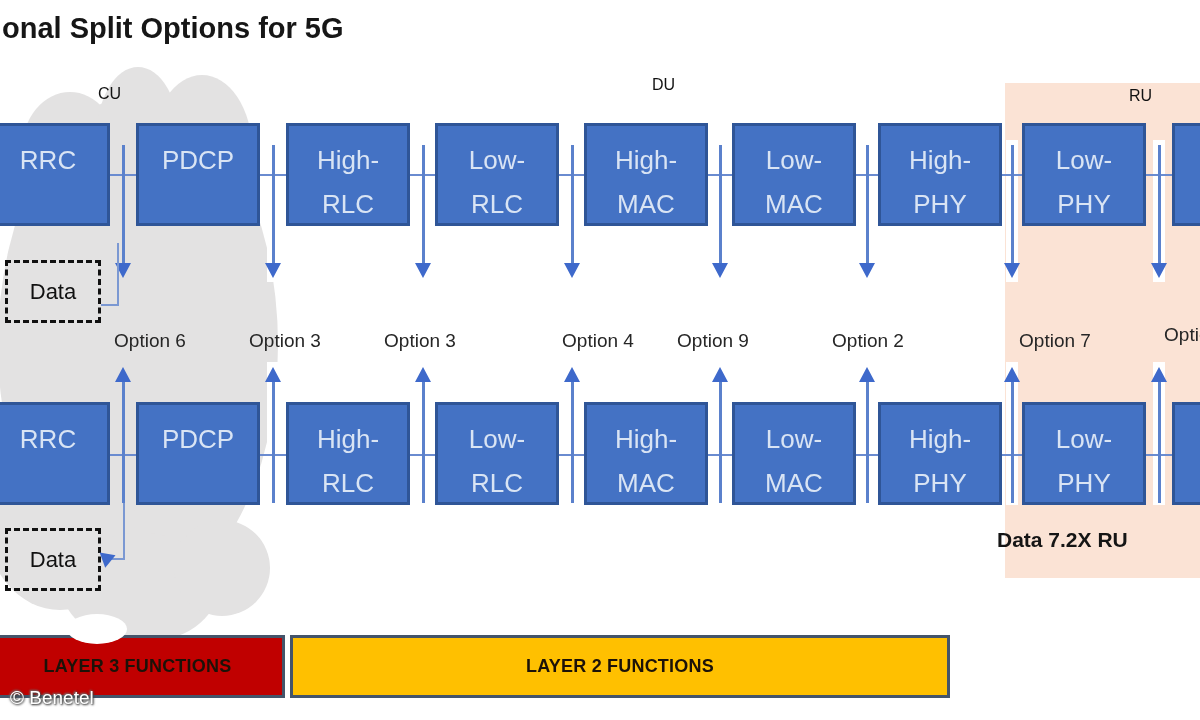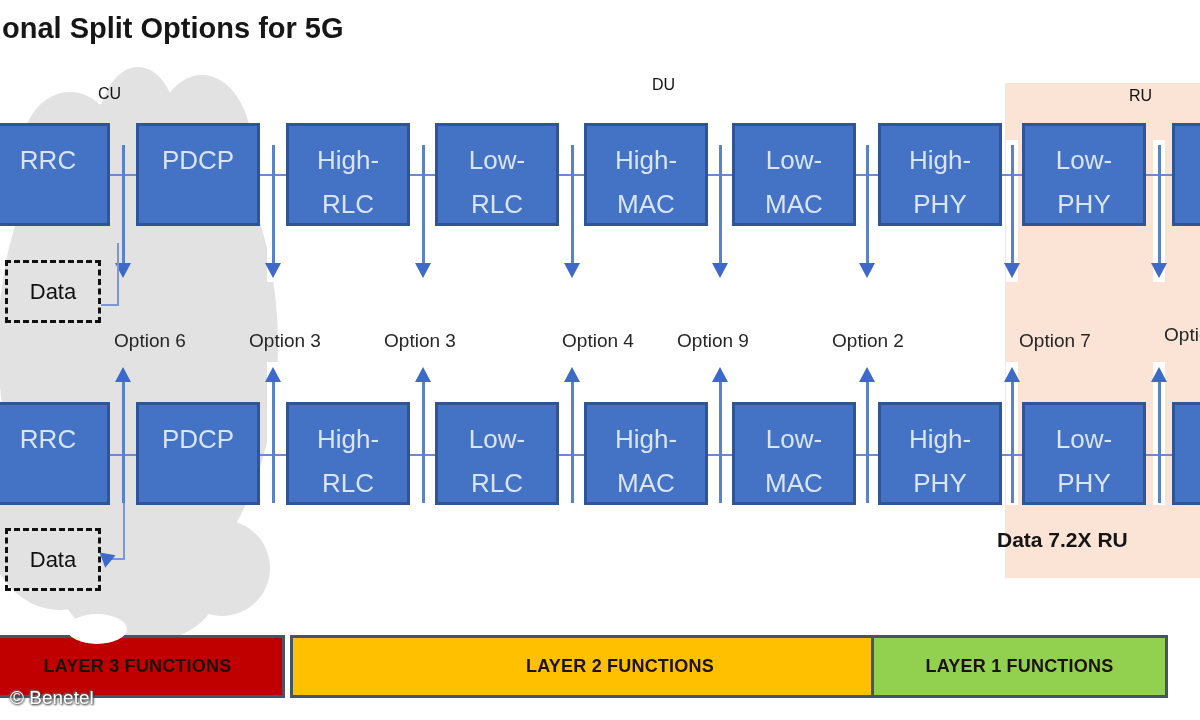--- a/index.html
+++ b/index.html
@@ -205,19 +205,16 @@
     <div class="abs grp" style="left: 98px; top: 85px;">CU</div>
     <div class="abs grp" style="left: 652px; top: 76px;">DU</div>
     <div class="abs grp" style="left: 1129px; top: 87px;">RU</div>
     <div class="abs splitlbl" style="left: 997px; top: 528px;">Data 7.2X RU</div>
     <div class="abs bar" style="left: -10px; top: 635px; width: 295px; background: rgb(192, 0, 0);">
       <span>LAYER 3 FUNCTIONS</span>
     </div>
     <div class="abs bar" style="left: 290px; top: 635px; width: 660px; background: rgb(255, 192, 0);">
       <span>LAYER 2 FUNCTIONS</span>
     </div>
-    <div class="abs bar" style="left: 871px; top: 635px; width: 297px; background: rgb(146, 208, 80);">
-      <span>LAYER 1 FUNCTIONS</span>
-    </div>
     <div class="abs notch" style="left: 67px; top: 614px; width: 60px; height: 30px;"></div>
     <div class="abs title" style="left: 2px; top: 12px;">onal Split Options for 5G</div>
     <div class="abs copyright" style="left: 10px; top: 687px;">© Benetel</div>
   </div>
 
 </body></html>

